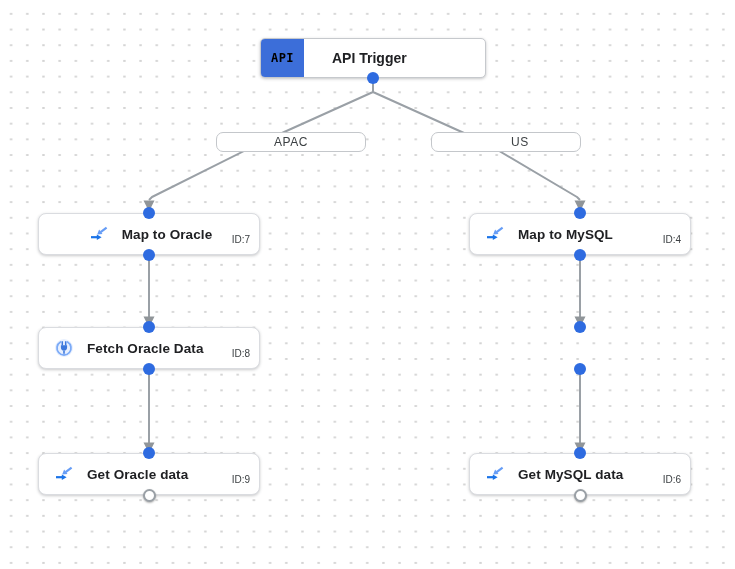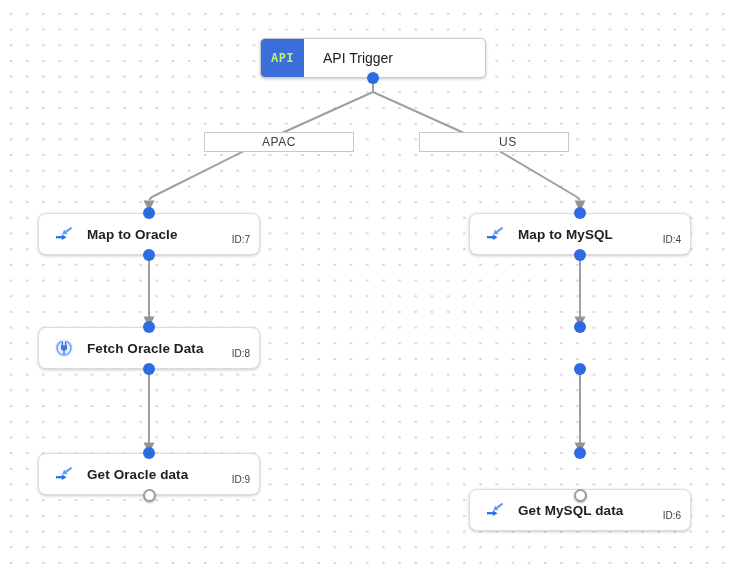--- a/index.html
+++ b/index.html
@@ -13,28 +13,28 @@
   .node{position:absolute;box-sizing:border-box;background:#fff;z-index:2;}
   .trigger-node{
     left:260px;top:38px;width:226px;height:40px;
     border:1px solid #c6c9cd;border-radius:5px;
     box-shadow:0 1px 3px rgba(60,64,67,.30);
     display:flex;align-items:center;
   }
   .trigger-badge{
     width:43px;height:100%;background:#3c6ed9;border-radius:4px 0 0 4px;
     display:flex;align-items:center;justify-content:center;
-    color:#bef264;font-family:"DejaVu Sans Mono",monospace;font-weight:bold;font-size:12px;letter-spacing:.5px;
+    color:#000000;font-family:"DejaVu Sans Mono",monospace;font-weight:bold;font-size:12px;letter-spacing:.5px;
   }
-  .trigger-title{margin-left:19px;font-size:14px;font-weight:normal;color:#202124;}
+  .trigger-title{margin-left:28px;font-size:14px;font-weight:bold;color:#202124;}
   .branch-label{
     position:absolute;z-index:2;width:150px;height:20px;box-sizing:border-box;
-    background:#fff;border:1px solid #c4c7cb;border-radius:0;
+    background:#fff;border:1px solid #c4c7cb;border-radius:7px;
     display:flex;align-items:center;justify-content:center;
-    font-size:12px;color:#3c4043;letter-spacing:.6px;
+    font-size:12px;color:#3c4043;letter-spacing:.6px;margin-left:12px;
   }
   .task-node{
     width:222px;height:42px;border:1px solid #dadce0;border-radius:8px;
     box-shadow:0 1px 3px rgba(60,64,67,.28);
     display:flex;align-items:center;padding:0 12px 0 15px;
   }
   .task-icon{width:20px;height:20px;flex:0 0 auto;margin-right:13px;display:block;}
   .task-title{font-size:13.5px;font-weight:bold;color:#202124;letter-spacing:.1px;white-space:nowrap;}
   .task-id{position:absolute;top:20px;right:9px;font-size:10px;color:#3c4043;}
   .port{position:absolute;z-index:3;width:12px;height:12px;border-radius:50%;background:#2e6be0;}
@@ -69,21 +69,21 @@
     <span class="trigger-title">API Trigger</span>
   </div>
 
   <div class="branch-label" style="left:204px;top:132px;">
     <span>APAC</span>
   </div>
   <div class="branch-label" style="left:419px;top:132px;padding-left:28px;">
     <span>US</span>
   </div>
 
-  <div class="node task-node" style="left:38px;top:213px;">
+  <div class="node task-node" style="left:38px;top:213px;justify-content:center;">
     <svg class="task-icon" viewBox="0 0 20 20">
       <path d="M2,13.2 h6.3" stroke="#1a73e8" stroke-width="2.2" fill="none"></path>
       <path d="M7.8,10.5 L12.6,13.2 L7.8,15.9 z" fill="#1a73e8"></path>
       <path d="M17.6,3.6 L11.6,8.1" stroke="#669df6" stroke-width="2.2" fill="none"></path>
       <path d="M8.2,10.5 L10.1,5.6 L13.5,10.0 z" fill="#669df6"></path>
     </svg>
     <span class="task-title">Map to Oracle</span>
     <span class="task-id">ID:7</span>
   </div>
 
@@ -115,21 +115,21 @@
       <path d="M2,13.2 h6.3" stroke="#1a73e8" stroke-width="2.2" fill="none"></path>
       <path d="M7.8,10.5 L12.6,13.2 L7.8,15.9 z" fill="#1a73e8"></path>
       <path d="M17.6,3.6 L11.6,8.1" stroke="#669df6" stroke-width="2.2" fill="none"></path>
       <path d="M8.2,10.5 L10.1,5.6 L13.5,10.0 z" fill="#669df6"></path>
     </svg>
     <span class="task-title">Map to MySQL</span>
     <span class="task-id">ID:4</span>
   </div>
 
 
-  <div class="node task-node" style="left:469px;top:453px;margin-top:36px;">
+  <div class="node task-node" style="left:469px;top:453px;">
     <svg class="task-icon" viewBox="0 0 20 20">
       <path d="M2,13.2 h6.3" stroke="#1a73e8" stroke-width="2.2" fill="none"></path>
       <path d="M7.8,10.5 L12.6,13.2 L7.8,15.9 z" fill="#1a73e8"></path>
       <path d="M17.6,3.6 L11.6,8.1" stroke="#669df6" stroke-width="2.2" fill="none"></path>
       <path d="M8.2,10.5 L10.1,5.6 L13.5,10.0 z" fill="#669df6"></path>
     </svg>
     <span class="task-title">Get MySQL data</span>
     <span class="task-id">ID:6</span>
   </div>
 

